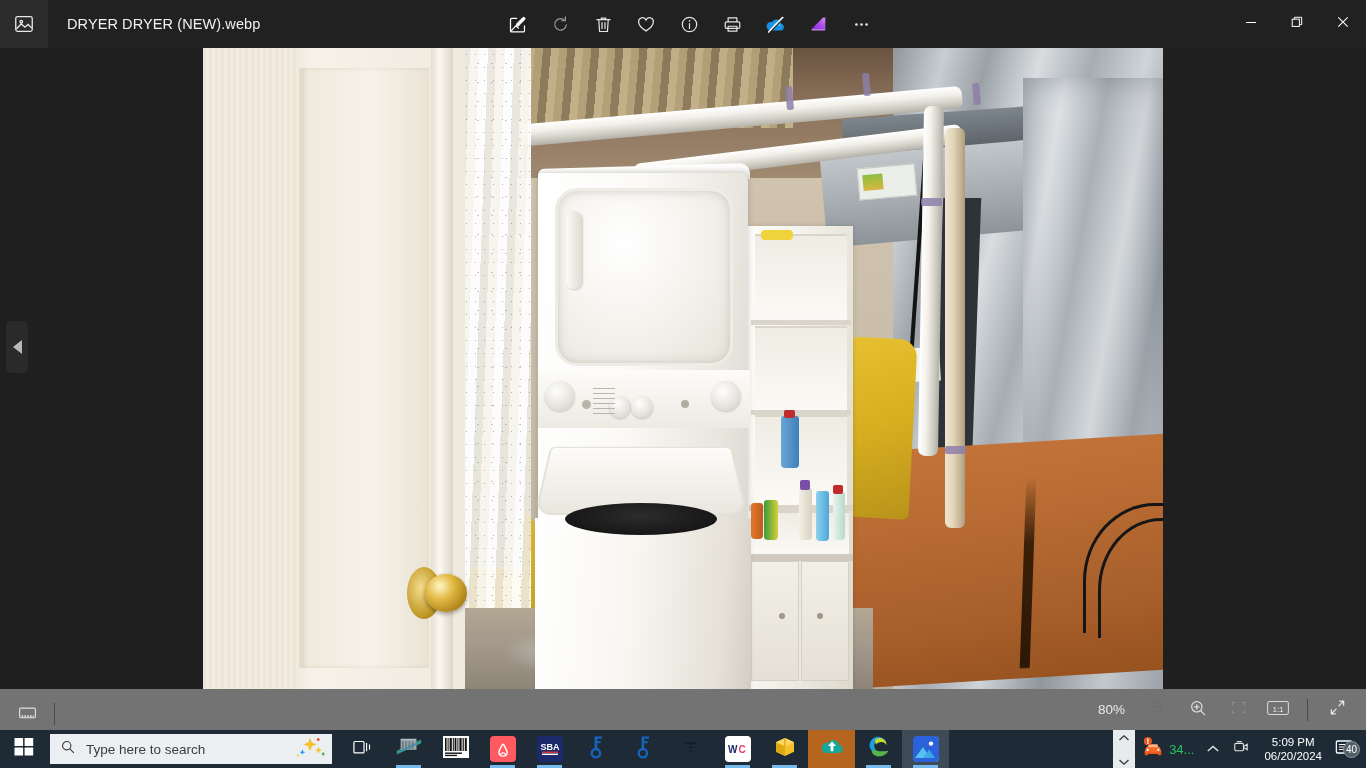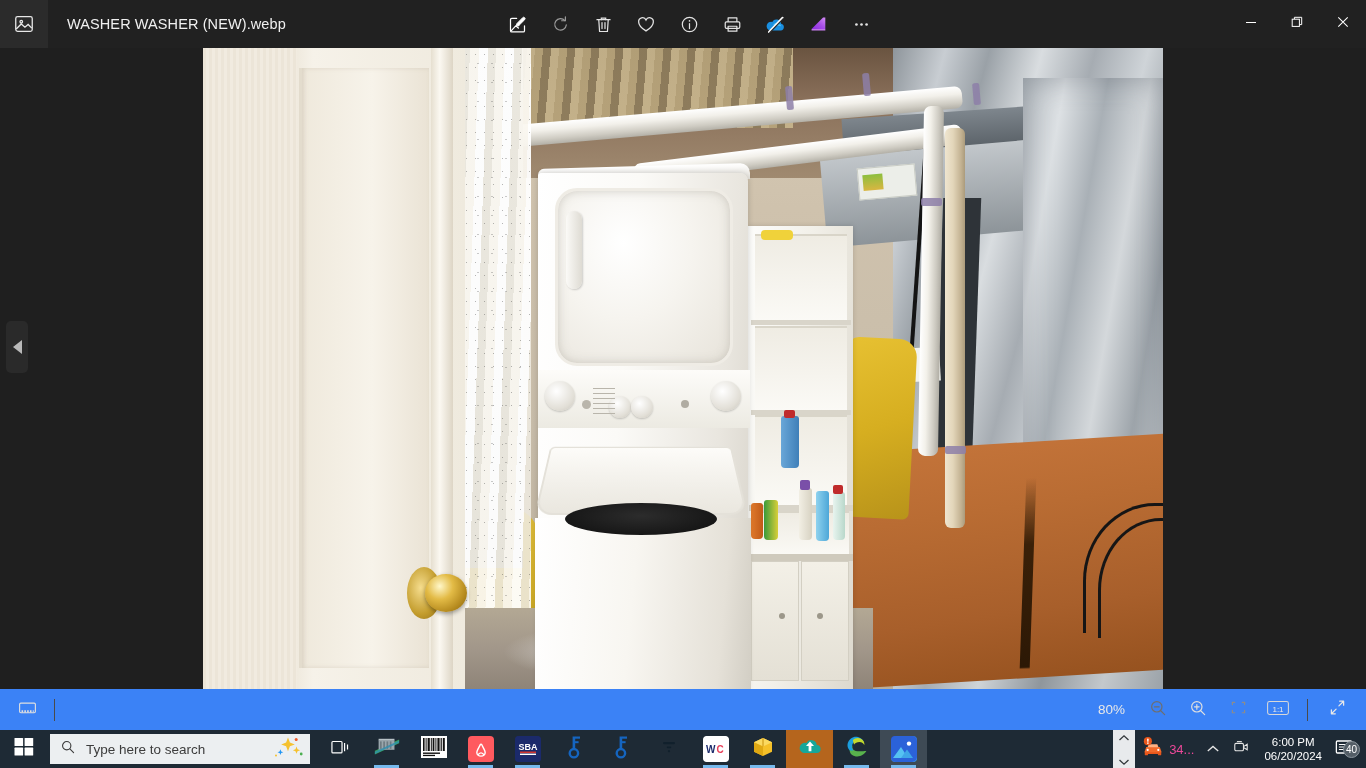--- a/index.html
+++ b/index.html
@@ -101,23 +101,23 @@
     width: 0; height: 0;
     border-top: 7px solid transparent;
     border-bottom: 7px solid transparent;
     border-right: 9px solid #b9b9b9;
   }
 
   
   .bottombar {
     height: 41px;
     flex: 0 0 41px;
-    background: #3b82f6;
+    background: #737373;
     display: flex;
-    align-items: center;
+    align-items: flex-end;
     position: relative;
     text-decoration: underline;
   }
   .bb-left { display: flex; align-items: center; padding-left: 8px; }
   .bb-right {
     position: absolute; right: 10px; top: 0;
     height: 41px;
     display: flex; align-items: center; gap: 2px;
   }
   .bb-btn {
@@ -141,21 +141,21 @@
     width: 1366px; height: 38px;
     background: #1e2a35;
     display: flex;
     align-items: center;
   }
   .start-btn {
     width: 48px; height: 38px;
     display: flex; align-items: center; justify-content: center;
   }
   .searchbox {
-    width: 260px; height: 30px;
+    width: 282px; height: 30px;
     margin-left: 2px;
     background: #eceff1;
     display: flex; align-items: center;
     padding: 0 6px 0 10px;
     position: relative;
   }
   .search-ph {
     color: #3c3c3c;
     font-size: 13.5px;
     margin-left: 10px;
@@ -199,21 +199,21 @@
     display: flex; align-items: center;
     height: 38px;
     padding-right: 4px;
   }
   .tray-item {
     height: 38px;
     display: flex; align-items: center; justify-content: center;
     padding: 0 6px;
   }
   .tray-text {
-    color: #ec4899;
+    color: #22c55e;
     font-size: 13px;
     margin-left: 4px;
   }
   .clock {
     color: #ffffff;
     font-size: 11.5px;
     line-height: 14px;
     text-align: center;
     padding: 0 8px;
   }
@@ -483,21 +483,21 @@
     <div class="app-icon-box">
       <span>
         <svg width="22" height="22" viewBox="0 0 24 24" fill="none" stroke="#e8e8e8" stroke-width="1.4">
           <rect x="3" y="4" width="18" height="16" rx="2"></rect>
           <circle cx="9" cy="9.5" r="1.4"></circle>
           <path d="M3.5 17.5 L9 12 L13 15.5 L16.5 12.5 L20.5 16.5"></path>
         </svg>
       </span>
     </div>
 
-    <div class="title-text">WASHER WASHER (NEW).webp</div>
+    <div class="title-text">DRYER DRYER (NEW).webp</div>
 
     <div class="toolbar">
 
       <div class="tb-btn">
         <span>
           <svg width="21" height="21" viewBox="0 0 24 24" fill="none" stroke="#ffffff" stroke-width="1.4" stroke-linecap="round" stroke-linejoin="round">
             <path d="M20 13.5V19a1.5 1.5 0 0 1-1.5 1.5h-13A1.5 1.5 0 0 1 4 19V6.5A1.5 1.5 0 0 1 5.5 5H11"></path>
             <path d="M5 19l5-5.5 3 2.5"></path>
             <path d="M13.5 13.2 20.2 6.5a1.6 1.6 0 0 0-2.3-2.3L11.2 11l-.6 2.6 2.9-.4z" fill="#ffffff" stroke="#ffffff" stroke-width="1"></path>
           </svg>
@@ -1023,21 +1023,21 @@
       <span>
         <svg width="18" height="18" viewBox="0 0 22 22" fill="none" stroke="#e6e6e6" stroke-width="1.3">
           <rect x="3.4" y="6.6" width="10.6" height="9" rx="1.6"></rect>
           <path d="M14.4 10.2 18.6 7.6v6.8l-4.2-2.6z"></path>
           <path d="M6 4.4h6"></path>
         </svg>
       </span>
     </div>
 
     <div class="clock">
-      <div>6:00 PM</div>
+      <div>5:09 PM</div>
       <div>06/20/2024</div>
     </div>
 
     <div class="notif">
       <span>
         <svg width="20" height="20" viewBox="0 0 22 22" fill="none" stroke="#ffffff" stroke-width="1.4">
           <rect x="2.6" y="4.4" width="16.8" height="13.2" rx="1.2"></rect>
           <path d="M5.4 8.2h11M5.4 11h11M5.4 13.8h7" stroke-width="1.2"></path>
         </svg>
       </span>

